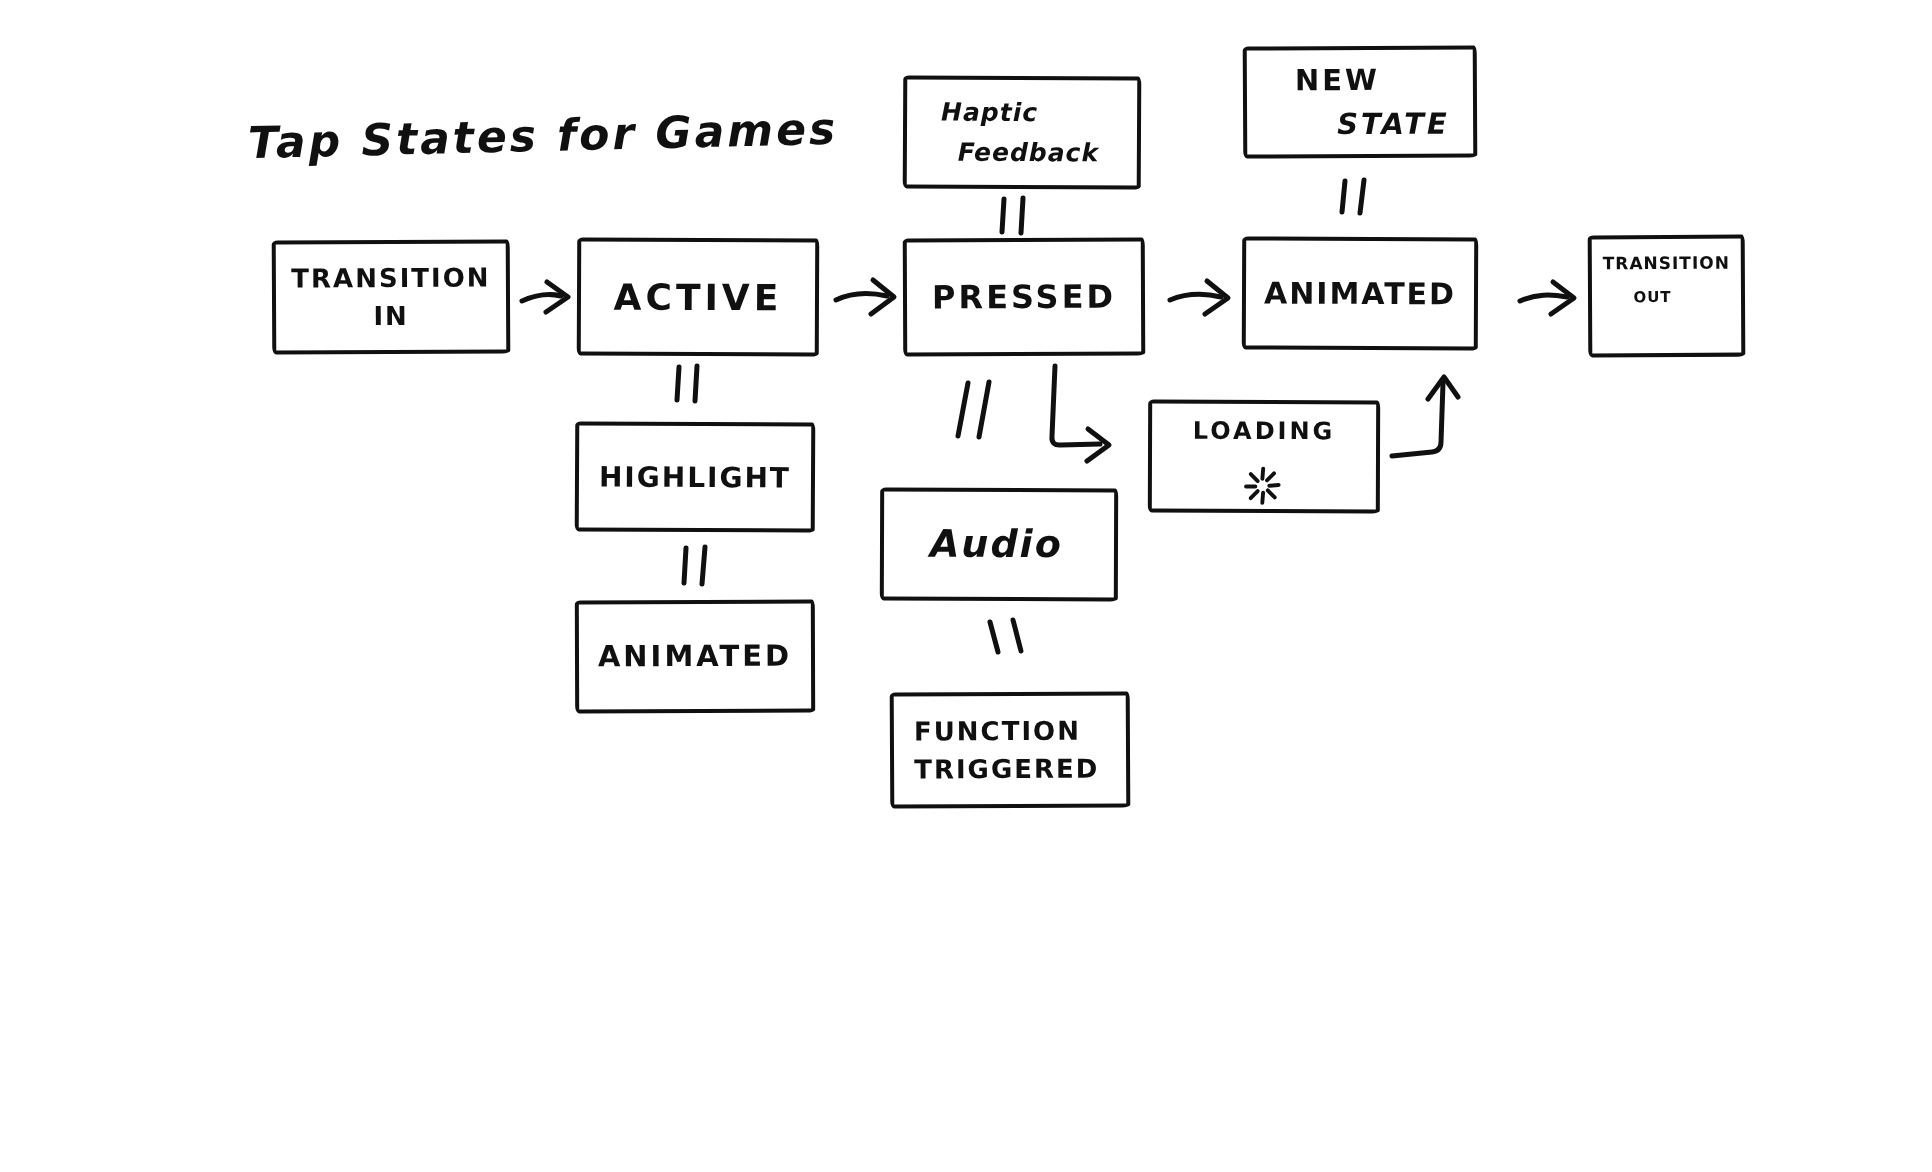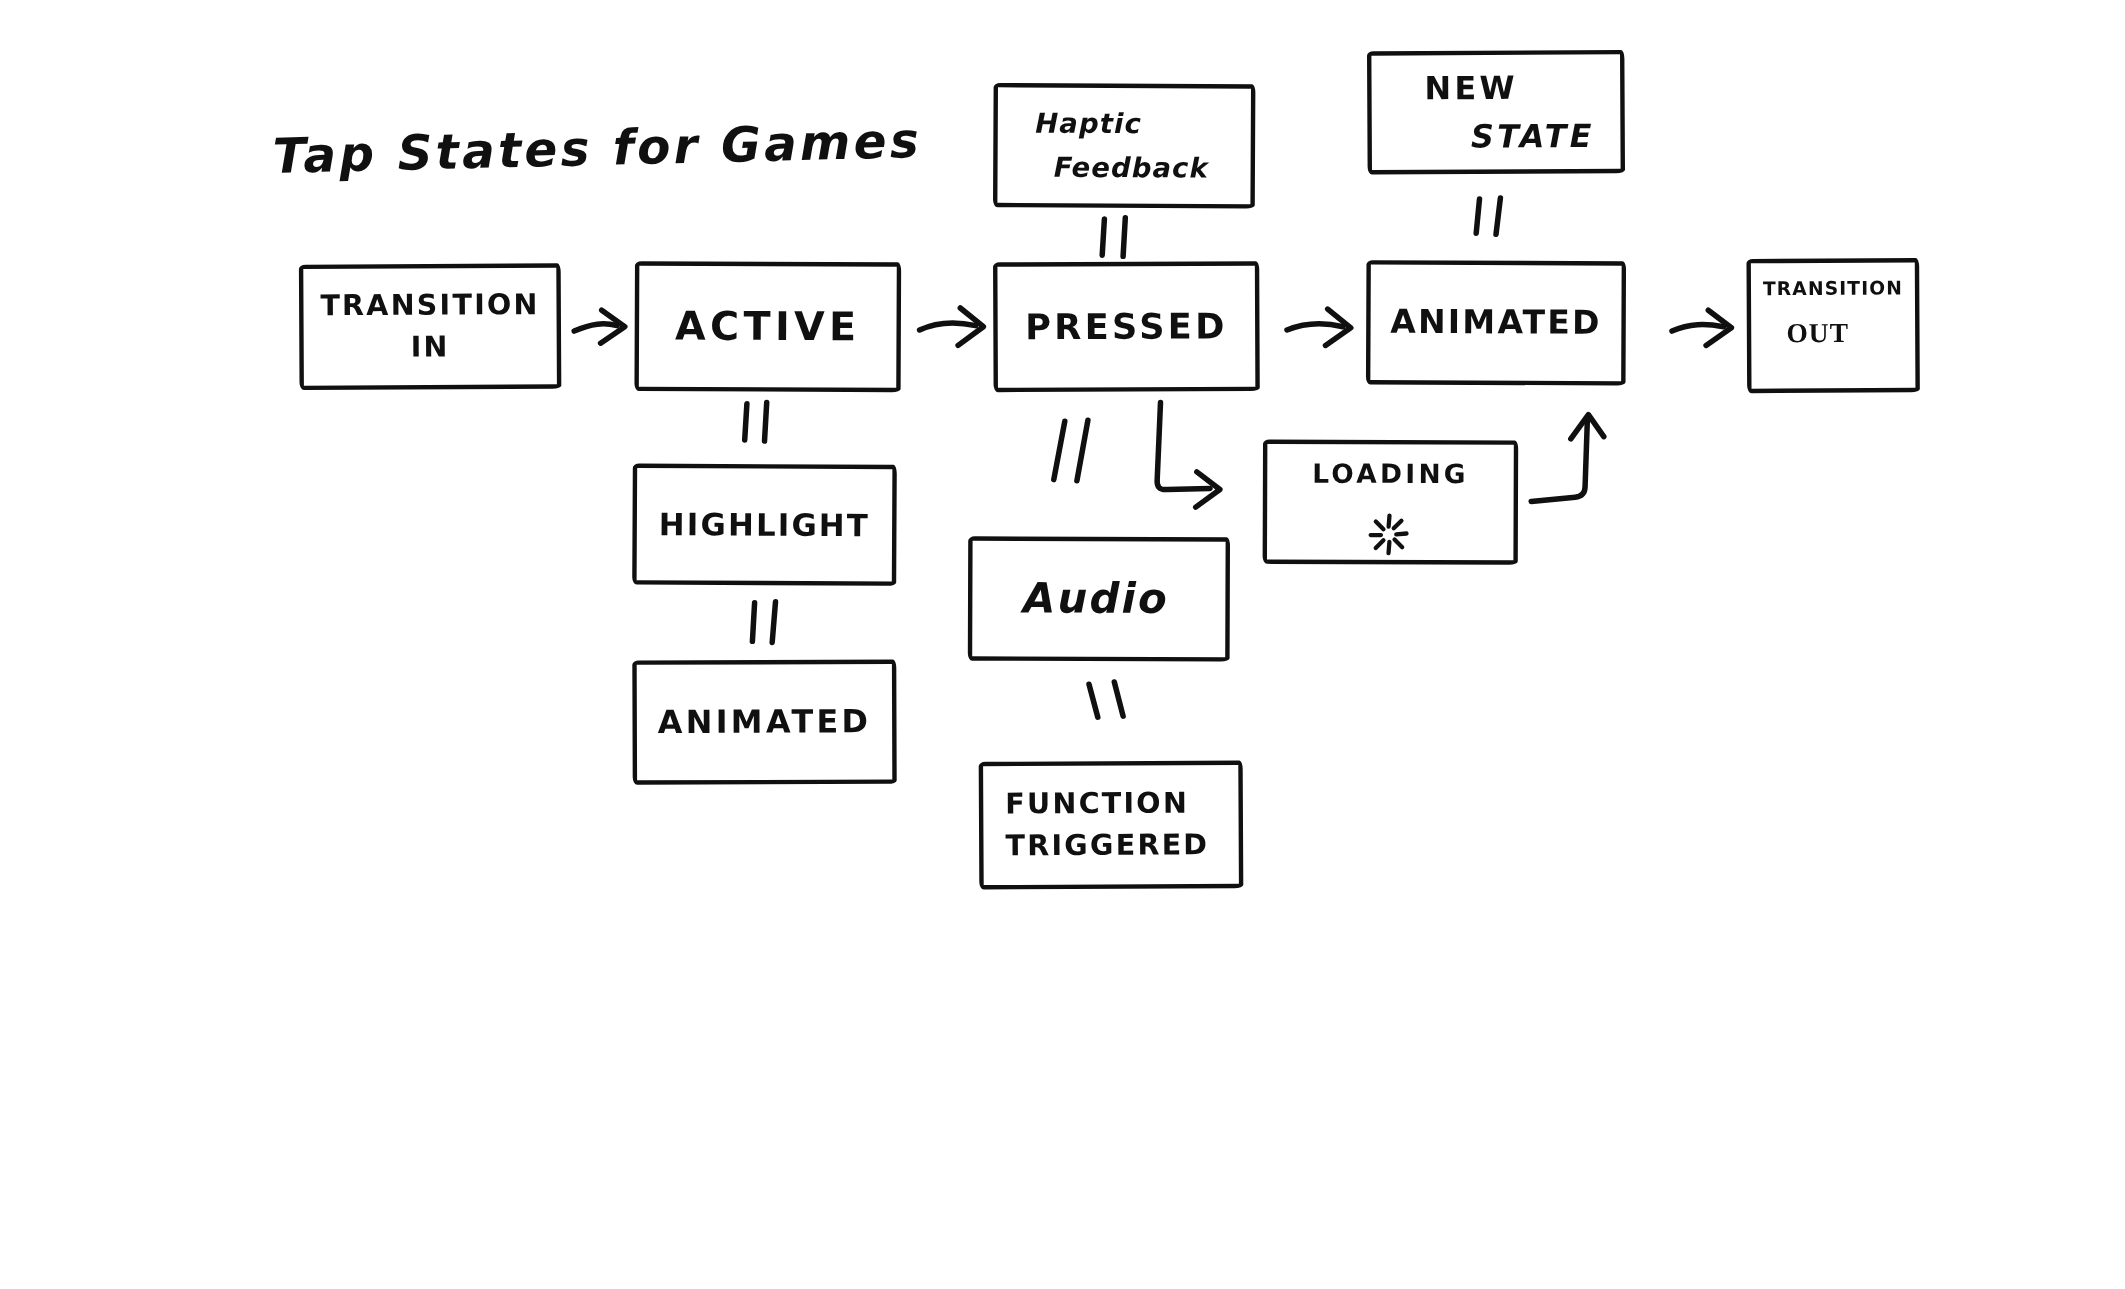--- a/index.html
+++ b/index.html
@@ -48,21 +48,21 @@
 
   .n-pressed { left: 903px; top: 238px; width: 242px; height: 118px;
     font-size: 32px; letter-spacing: 3px; transform: rotate(-0.25deg); }
 
   .n-disabled { left: 1242px; top: 237px; width: 236px; height: 113px;
     font-size: 30px; letter-spacing: 2px; transform: rotate(0.25deg); }
 
   .n-transition-out { left: 1588px; top: 235px; width: 157px; height: 122px;
     font-size: 17px; letter-spacing: 1px; justify-content: flex-start;
     padding-top: 14px; gap: 14px; transform: rotate(-0.3deg); }
-  .n-transition-out .l2 { margin-left: -28px; font-size: 25px; font-family: Liberation Serif, serif; }
+  .n-transition-out .l2 { margin-left: -28px; font-size: 15px; }
 
   .n-haptic { left: 903px; top: 76px; width: 238px; height: 113px;
     font-style: italic; font-weight: 600; font-size: 25px; letter-spacing: 1px;
     align-items: flex-start; padding-left: 34px; gap: 8px; transform: rotate(0.3deg); }
   .n-haptic .l2 { margin-left: 17px; }
 
   .n-new-state { left: 1243px; top: 46px; width: 234px; height: 112px;
     font-size: 29px; letter-spacing: 3px; align-items: flex-start;
     padding-left: 48px; gap: 8px; transform: rotate(-0.3deg); }
   .n-new-state .l2 { margin-left: 42px; font-style: italic; }

